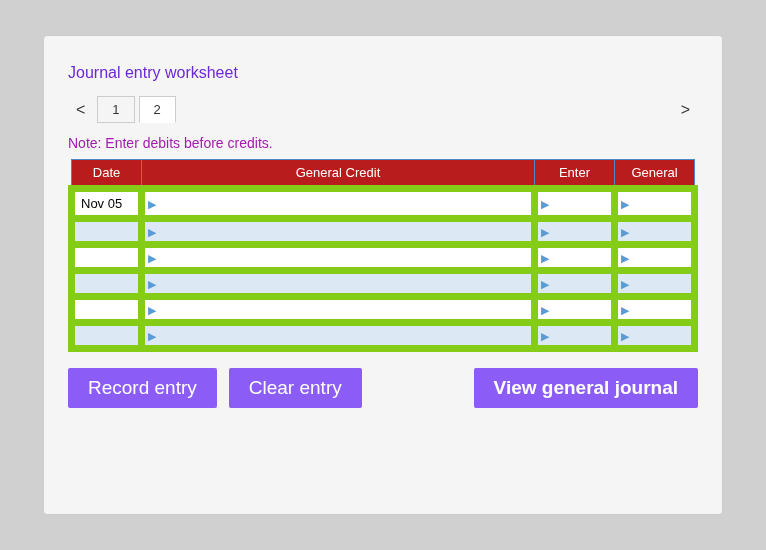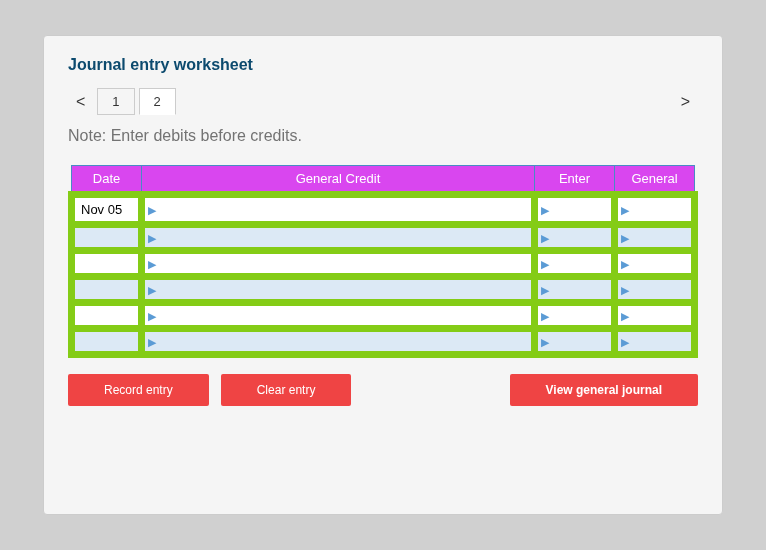--- a/index.html
+++ b/index.html
@@ -16,23 +16,24 @@
     .worksheet-container {
       background: #f5f5f5;
       border: 1px solid #ccc;
       border-radius: 4px;
       padding: 20px 24px 24px 24px;
       width: 680px;
       min-height: 480px;
     }
     .title {
       font-size: 16px;
-      font-weight: bold;
+      font-weight: normal;
       margin-bottom: 14px;
-      color: #0c4a6e;
+      color: #6d28d9;
+      margin-top: 8px;
     }
     .tabs-row {
       display: flex;
       align-items: flex-end;
       margin-bottom: 12px;
       position: relative;
     }
     .nav-arrow {
       font-size: 16px;
       cursor: pointer;
@@ -66,31 +67,31 @@
     .instruction-box {
       border: 1px solid #ccc;
       background: #fff;
       padding: 10px 12px;
       min-height: 70px;
       margin-bottom: 8px;
       color: #000;
       font-size: 13px;
     }
     .note {
-      color: #737373;
-      font-size: 16px;
-      margin-bottom: 20px;
+      color: #a21caf;
+      font-size: 14px;
+      margin-bottom: 8px;
     }
     .journal-table {
       width: 100%;
       border-collapse: collapse;
       margin-bottom: 16px;
     }
     .journal-table thead tr {
-      background: #d946ef;
+      background: #b91c1c;
       color: #fff;
     }
     .journal-table thead th {
       border: 1px solid #4a8ac4;
       padding: 5px 8px;
       text-align: center;
       font-weight: normal;
     }
     .journal-table tbody tr {
       background: #fff;
@@ -123,26 +124,26 @@
       left: 3px;
       top: 50%;
       transform: translateY(-50%);
     }
     .buttons-row {
       display: flex;
       align-items: center;
       gap: 0;
     }
     .btn {
-      background: #ef4444;
+      background: #8b5cf6;
       color: #fff;
       border: none;
-      padding: 9px 36px;
+      padding: 9px 20px;
       cursor: pointer;
-      font-size: 12px;
+      font-size: 19px;
       border-radius: 2px;
     }
     .btn-record {
       margin-right: 12px;
     }
     .btn-clear {
       margin-right: auto;
     }
     .btn-view {
       margin-left: auto;

